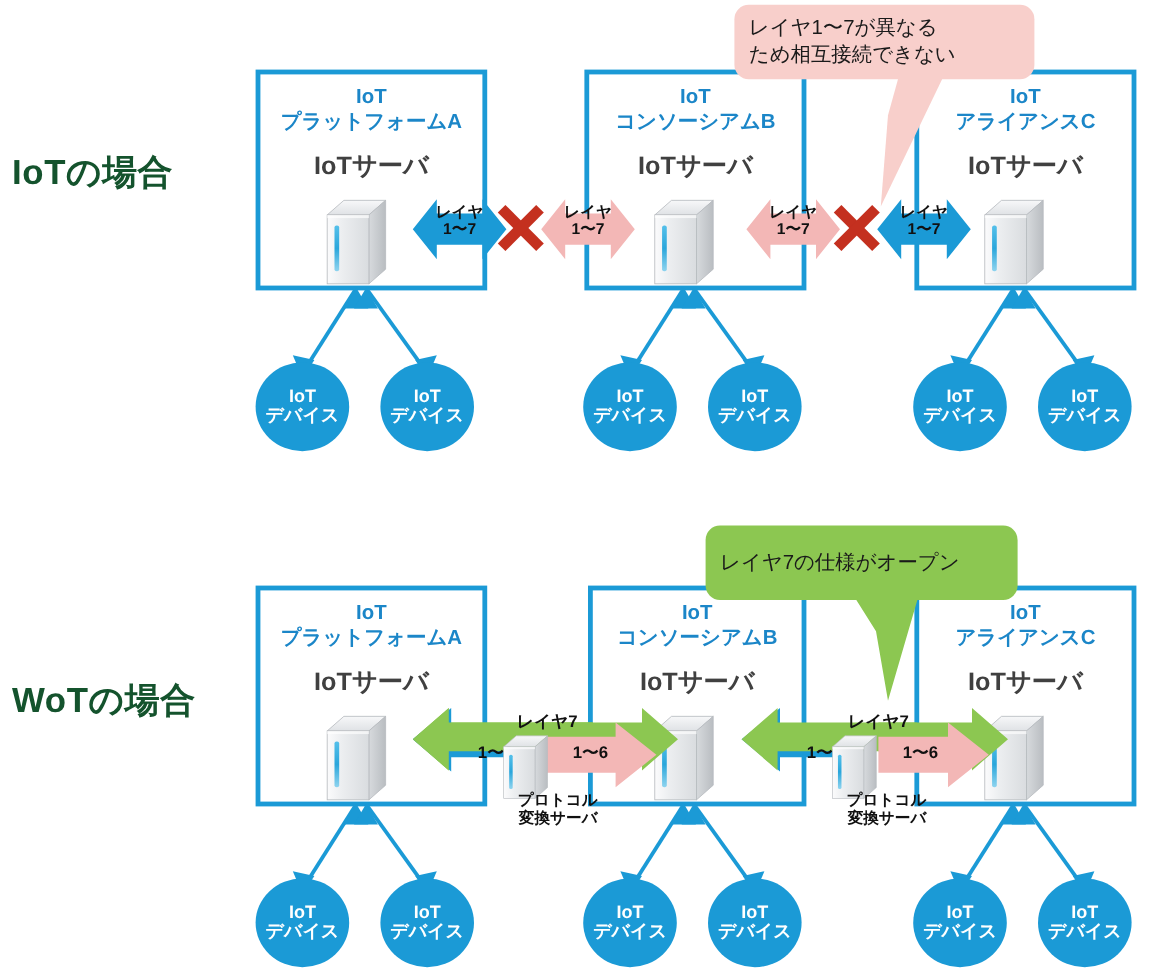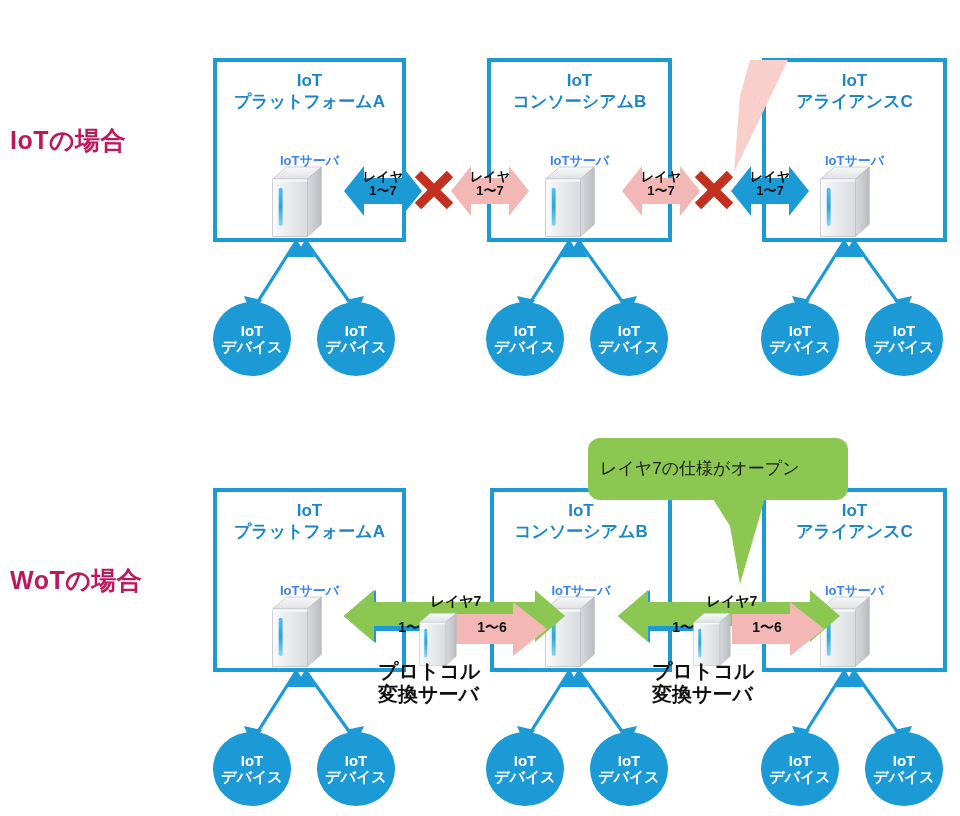--- a/index.html
+++ b/index.html
@@ -5,42 +5,41 @@
   html,body{margin:0;padding:0;background:#ffffff;}
   body{
     width:960px;height:816px;position:relative;overflow:hidden;
     font-family:"Liberation Sans","DejaVu Sans",sans-serif;
   }
   .stage{position:absolute;left:0;top:0;width:960px;height:816px;}
   .abs{position:absolute;}
 
   
   .row-label{
-    font-size:25px;font-weight:700;color:#be185d;letter-spacing:0.5px;
+    font-size:29px;font-weight:700;color:#14532d;letter-spacing:0.5px;
     white-space:nowrap;
   }
 
   
   .org-box{
     box-sizing:border-box;
     border:4px solid #1B9AD6;
     background:transparent;
   }
   .org-title{
     position:absolute;left:0;right:0;top:8px;
     text-align:center;color:#1B86C8;font-weight:700;
     font-size:17px;line-height:1.25;white-space:nowrap;
   }
   .org-title .l1{display:block;}
   .org-title .l2{display:block;}
   .srv-label{
     position:absolute;left:0;right:0;
-    text-align:center;color:#3b82f6;font-weight:700;font-size:13px;
+    text-align:center;color:#404040;font-weight:700;font-size:21px;
     white-space:nowrap;
-    margin-top:28px;
   }
 
   
   .server{position:absolute;}
   .server svg{display:block;}
 
   
   .device{
     position:absolute;border-radius:50%;
     background:#1B9AD6;
@@ -74,22 +73,22 @@
     padding:6px 12px;box-sizing:border-box;
     font-size:17px;font-weight:400;color:#1a1a1a;line-height:1.35;
     white-space:nowrap;
   }
   .callout.pink .body{background:#F8CFCB;}
   .callout.green .body{background:#8CC751;gap:32px;}
   .callout .tail{position:absolute;}
 
   
   .proto-cap{
-    position:absolute;text-align:left;font-weight:700;color:#111111;
-    font-size:20px;line-height:1.15;white-space:nowrap;
+    position:absolute;text-align:right;font-weight:700;color:#111111;
+    font-size:13px;line-height:1.15;white-space:nowrap;
   }
 </style>
 </head>
 <body>
 
 <div class="stage">
 
   <svg width="0" height="0" style="position:absolute" aria-hidden="true">
     <defs>
       <linearGradient id="srvFront" x1="0" y1="0" x2="1" y2="0">
@@ -212,20 +211,24 @@
     <div class="arrow-text two" style="left:0;top:10px;width:78px;">
       <span>レイヤ</span><br>
       <span>1〜7</span>
     </div>
   </div>
 
   <div class="callout pink" style="left:612px;top:4px;width:250px;height:190px;">
     <svg class="tail" style="left:0;top:0;" width="250" height="190" viewBox="0 0 250 190">
       <polygon points="138,56 176,56 122,168 128,92" fill="#F8CFCB"></polygon>
     </svg>
+    <div class="body" style="left:0;top:0;width:250px;height:62px;">
+      <span>レイヤ1〜7が異なる</span>
+      <span>ため相互接続できない</span>
+    </div>
   </div>
 
   <svg class="conn" style="left:200px;top:235px;" width="760" height="95">
     <g stroke="#1B9AD6" stroke-width="3.2" fill="none">
 
       <line x1="97" y1="5" x2="52" y2="76"></line>
       <line x1="105" y1="5" x2="156" y2="76"></line>
 
       <line x1="370" y1="5" x2="325" y2="76"></line>
       <line x1="378" y1="5" x2="429" y2="76"></line>

